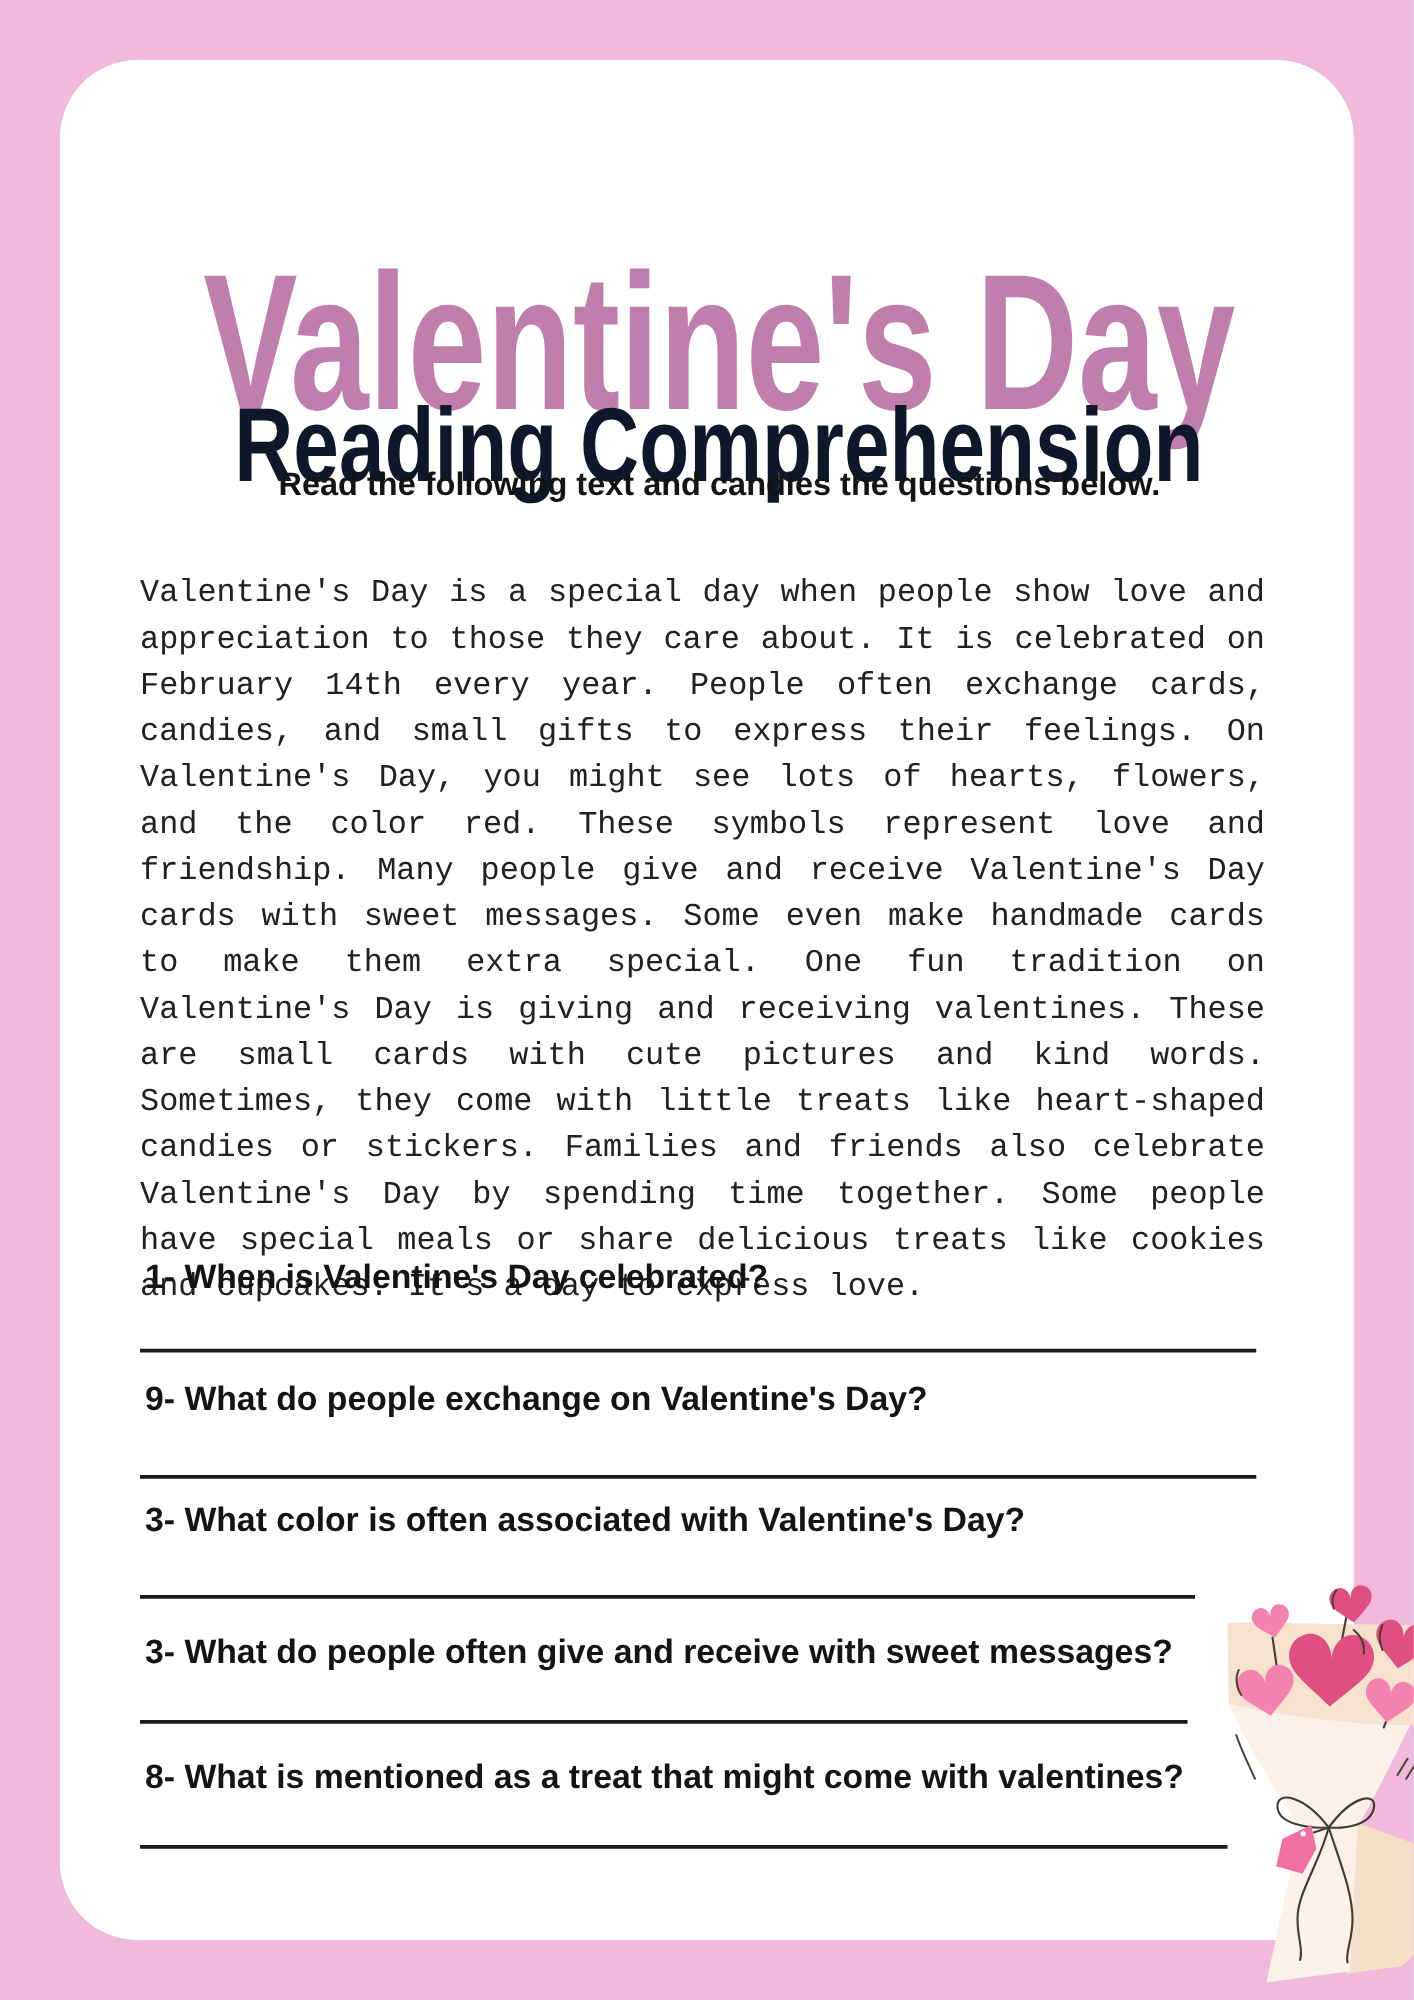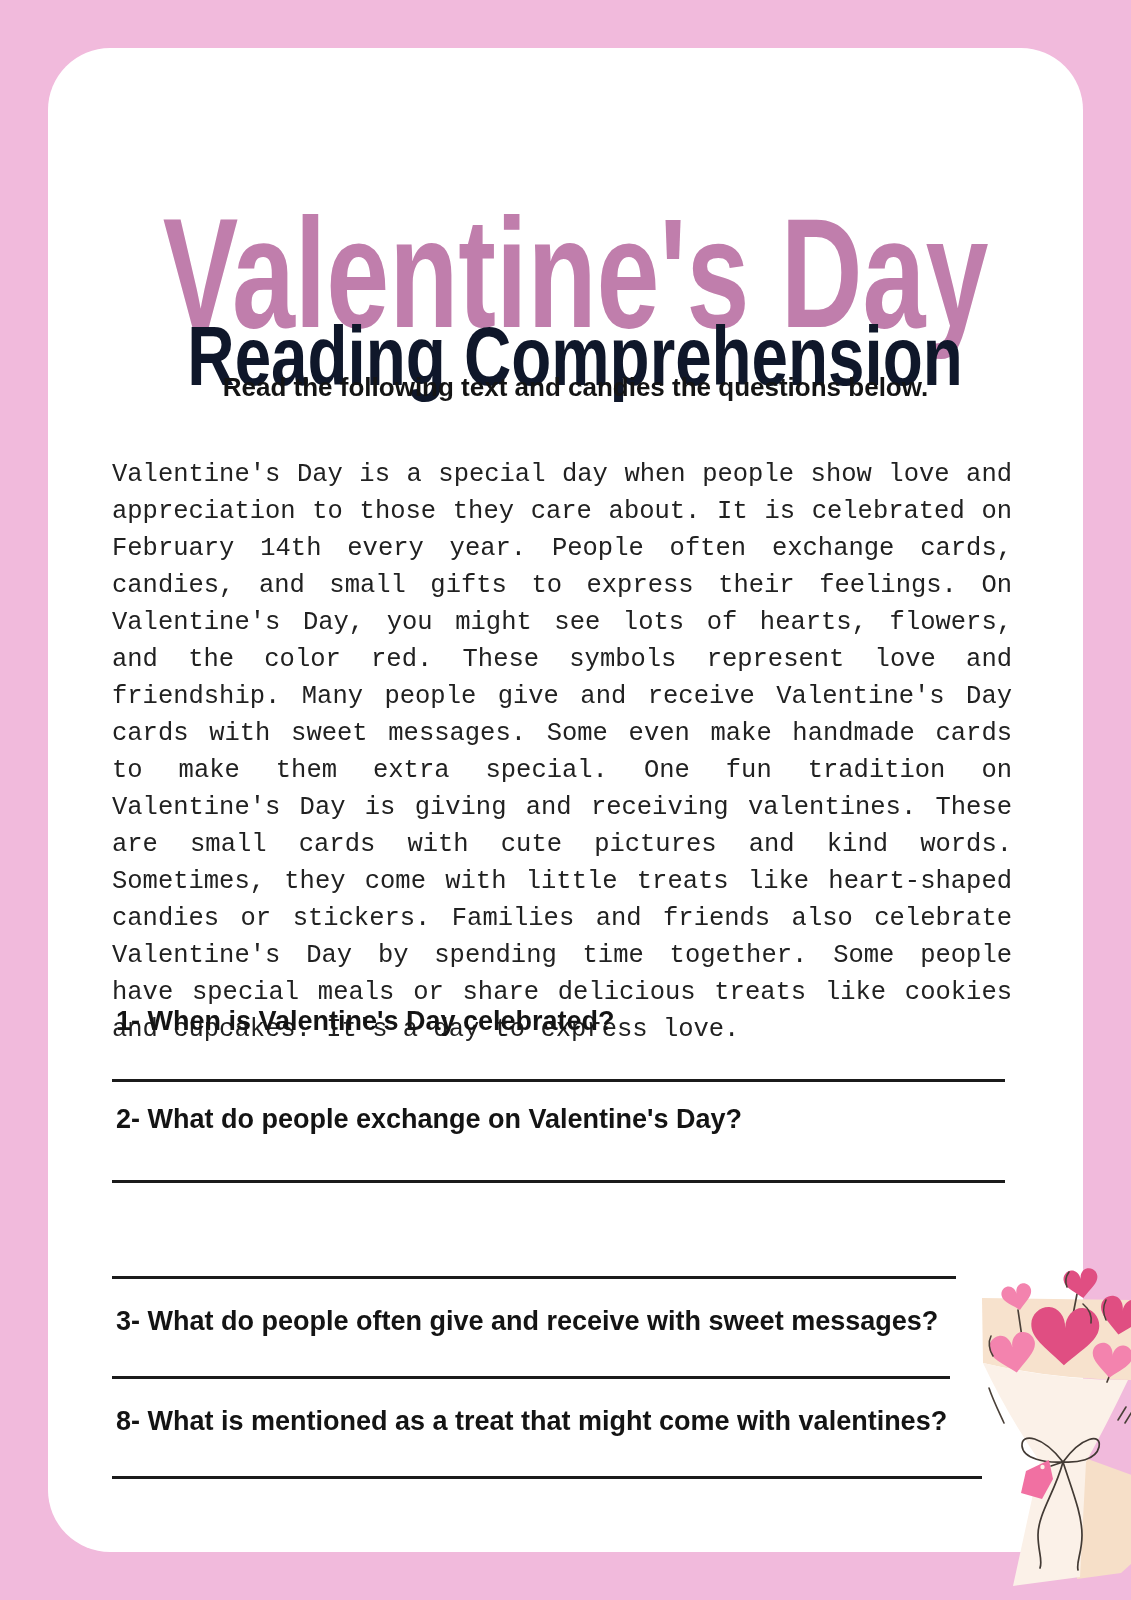--- a/index.html
+++ b/index.html
@@ -35,23 +35,24 @@
 
   <h2 class="subtitle"><span>Reading Comprehension</span></h2>
 
   <p class="instruction">Read the following text and candies the questions below.</p>
 
   <p class="passage">Valentine's Day is a special day when people show love and appreciation to those they care about. It is celebrated on February 14th every year. People often exchange cards, candies, and small gifts to express their feelings. On Valentine's Day, you might see lots of hearts, flowers, and the color red. These symbols represent love and friendship. Many people give and receive Valentine's Day cards with sweet messages. Some even make handmade cards to make them extra special. One fun tradition on Valentine's Day is giving and receiving valentines. These are small cards with cute pictures and kind words. Sometimes, they come with little treats like heart-shaped candies or stickers. Families and friends also celebrate Valentine's Day by spending time together. Some people have special meals or share delicious treats like cookies and cupcakes. It's a day to express love.</p>
 
   <p class="q q1">1- When is Valentine's Day celebrated?</p>
   <div class="aline a1"></div>
 
-  <p class="q q2">2- What do people exchange on Valentine's Day?</p>
+  <p class="q q2">9- What do people exchange on Valentine's Day?</p>
   <div class="aline a2"></div>
 
+  <p class="q q3">3- What color is often associated with Valentine's Day?</p>
   <div class="aline a3"></div>
 
   <p class="q q4">3- What do people often give and receive with sweet messages?</p>
   <div class="aline a4"></div>
 
   <p class="q q5">8- What is mentioned as a treat that might come with valentines?</p>
   <div class="aline a5"></div>
 
   <svg class="bouquet" viewBox="0 0 210 375" xmlns="http://www.w3.org/2000/svg">
     <defs>

